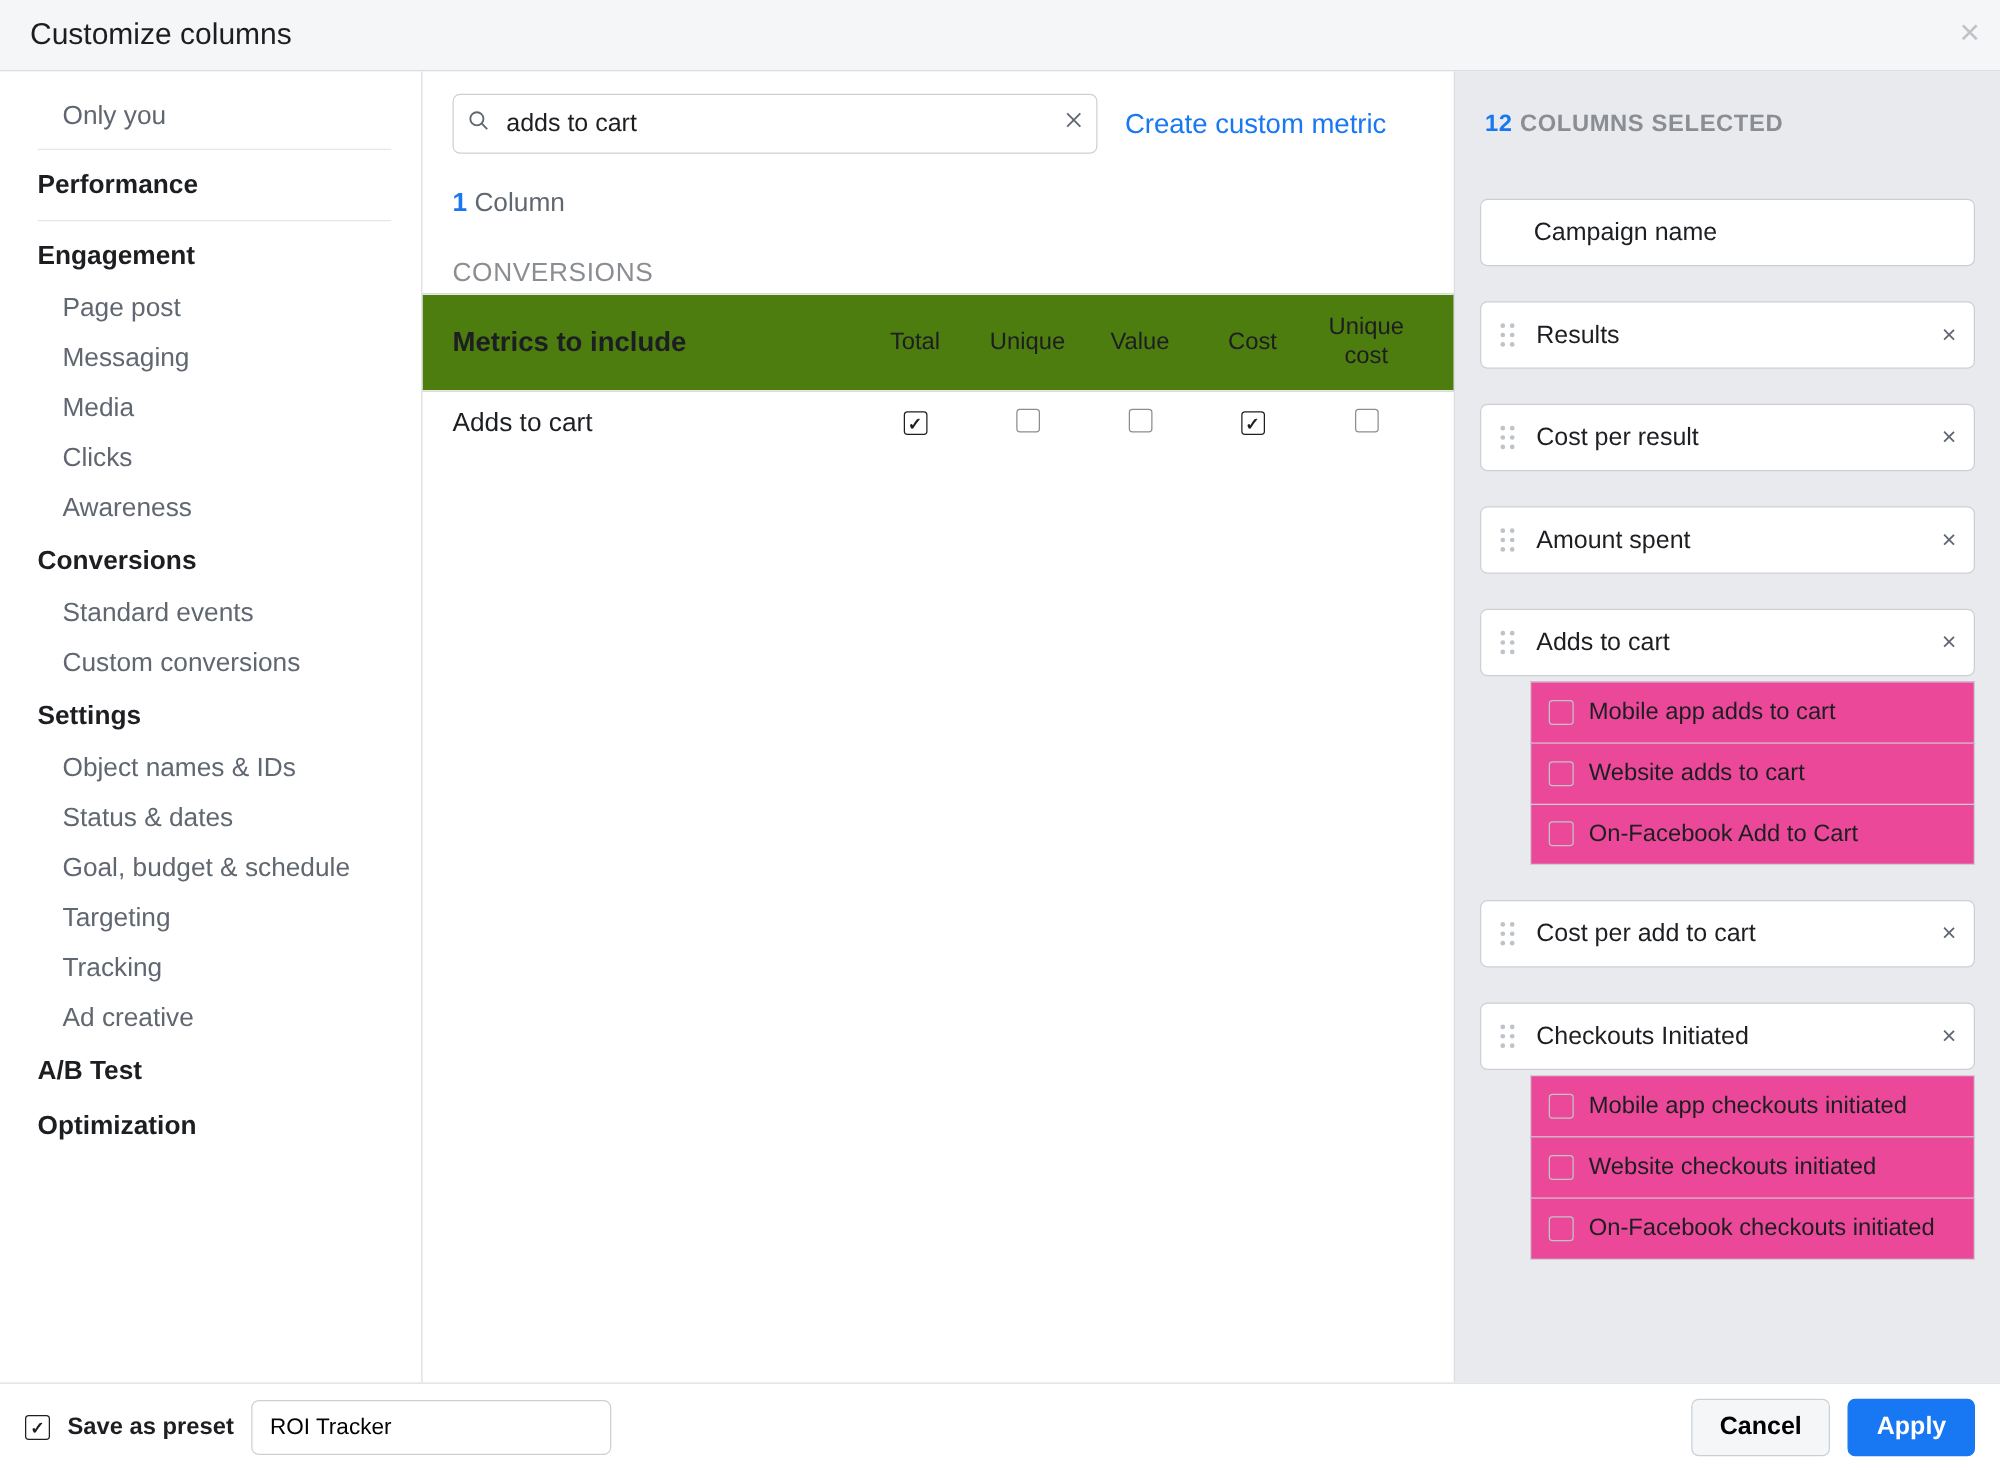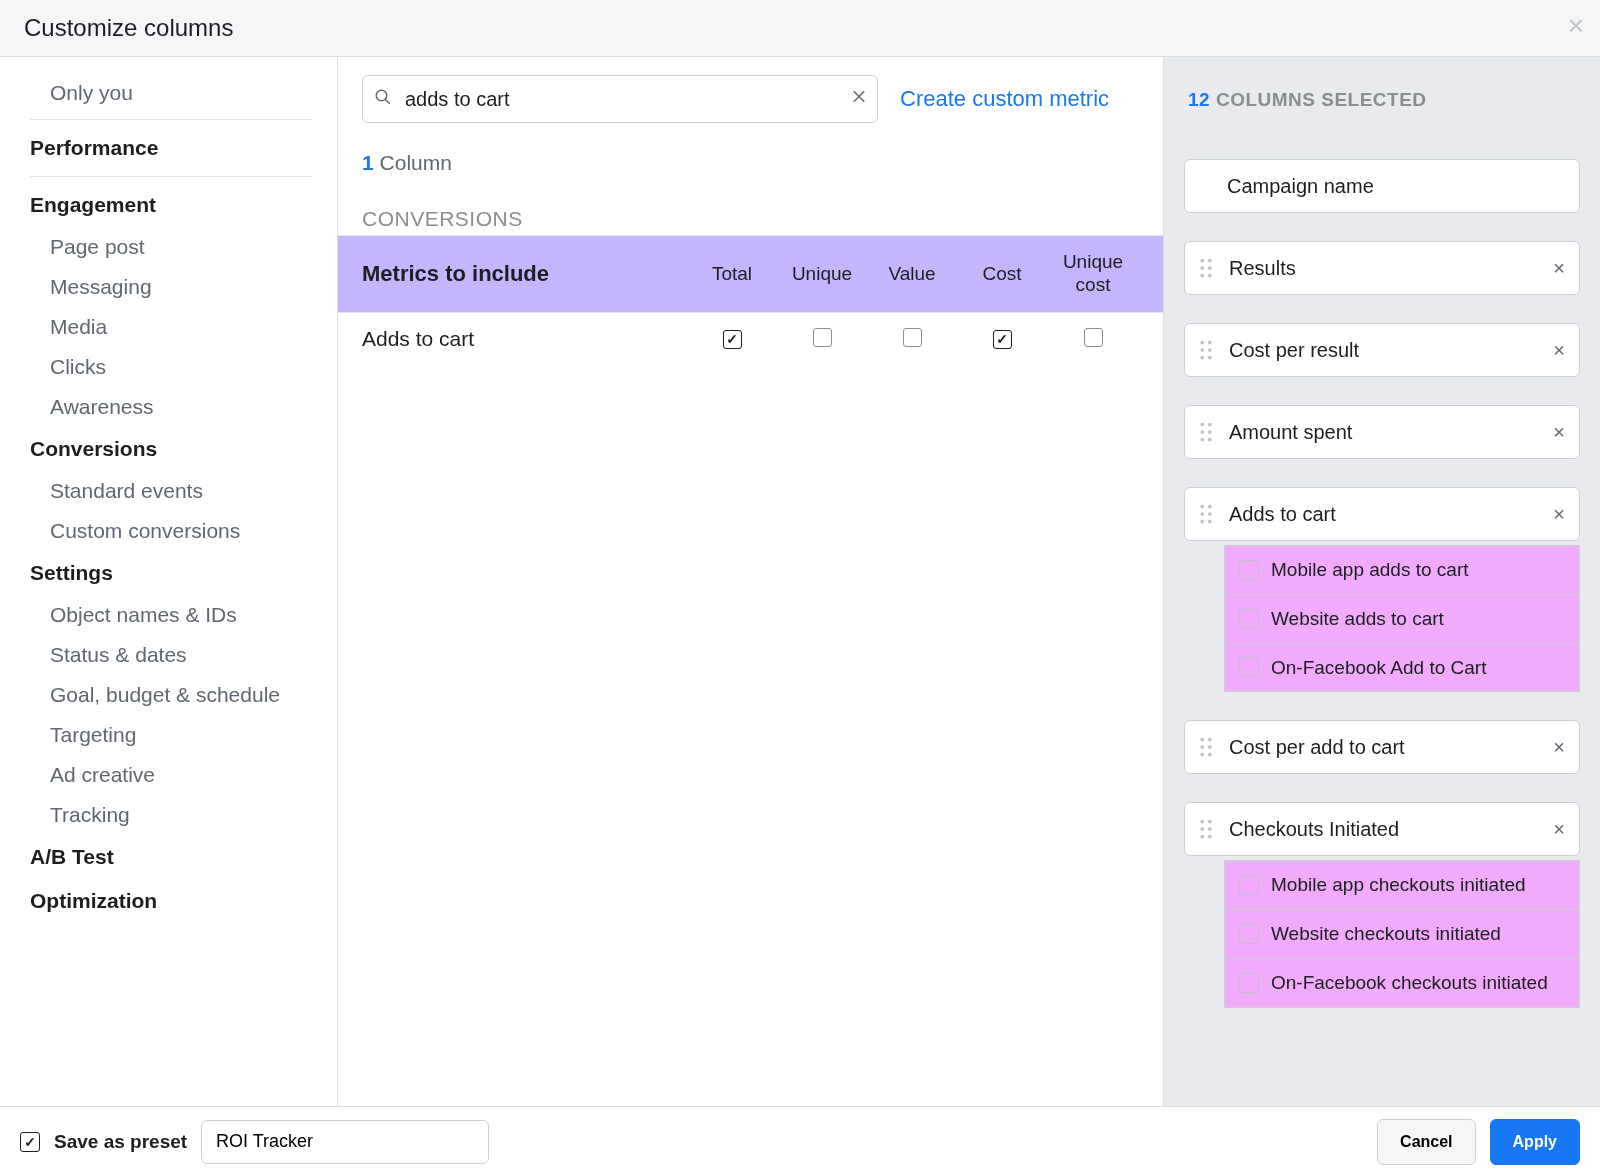--- a/index.html
+++ b/index.html
@@ -25,21 +25,21 @@
 .search-icon { position: absolute; left: 12px; top: 50%; transform: translateY(-50%); color: #606770; }
 .search-input { width: 100%; height: 48px; border: 1px solid #ccd0d5; border-radius: 6px; padding: 0 42px 0 42px; font-size: 20px; color: #1c1e21; outline: none; }
 .search-clear { position: absolute; right: 10px; top: 50%; transform: translateY(-50%); color: #606770; font-size: 20px; cursor: pointer; }
 .create-link { color: #1877f2; font-size: 22px; cursor: pointer; }
 
 .result-count { padding: 28px 24px 10px 24px; font-size: 21px; color: #606770; }
 .result-count .num { color: #1877f2; font-weight: 700; }
 .cat-label { padding: 22px 24px 4px 24px; font-size: 21px; color: #8a8d91; letter-spacing: 0.5px; }
 
 .metrics-table { width: 100%; }
-.metrics-head { display: flex; align-items: center; background: #c4b5fd; border-top: 1px solid #e4e6eb; border-bottom: 1px solid #e4e6eb; height: 78px; padding: 0 24px; }
+.metrics-head { display: flex; align-items: center; background: #4d7c0f; border-top: 1px solid #e4e6eb; border-bottom: 1px solid #e4e6eb; height: 78px; padding: 0 24px; }
 .metrics-head .mh-label { flex: 1; font-size: 22px; font-weight: 700; }
 .metrics-head .mh-col { width: 90px; text-align: center; font-size: 19px; color: #1c1e21; }
 .metrics-head .mh-col.wide { width: 92px; line-height: 1.2; }
 .metrics-row { display: flex; align-items: center; padding: 14px 24px; }
 .metrics-row .mr-label { flex: 1; font-size: 21px; }
 .metrics-row .mr-col { width: 90px; text-align: center; }
 .metrics-row .mr-col.wide { width: 92px; }
 .cb { width: 19px; height: 19px; border: 1px solid #8a8d91; border-radius: 3px; display: inline-flex; align-items: center; justify-content: center; background: #fff; cursor: pointer; }
 .cb.on { background: #fff; border-color: #1c1e21; }
 .cb.on::after { content: "✓"; font-size: 14px; color: #1c1e21; font-weight: 700; }
@@ -50,33 +50,33 @@
 .sel-header { padding: 32px 24px 20px 24px; font-size: 19px; font-weight: 700; color: #8a8d91; letter-spacing: 0.5px; }
 .sel-header .cnt { color: #1877f2; }
 .sel-list { padding: 0 20px 0 20px; }
 .sel-item { background: #fff; border: 1px solid #ccd0d5; border-radius: 6px; margin-bottom: 8px; padding: 14px 14px; display: flex; align-items: center; position: relative; margin-top: 28px; }
 .sel-item.pinned { padding-left: 42px; }
 .sel-item-label { font-size: 20px; flex: 1; line-height: 1.2; }
 .drag { width: 16px; margin-right: 14px; color: #bec3c9; }
 .drag svg { display: block; }
 .sel-x { color: #606770; font-size: 20px; cursor: pointer; padding-left: 8px; }
 .sel-sub-list { margin: -4px 0 8px 40px; }
-.sel-sub { background: #f0abfc; border: 1px solid #ccd0d5; border-top: none; padding: 12px 14px; display: flex; align-items: center; }
+.sel-sub { background: #ec4899; border: 1px solid #ccd0d5; border-top: none; padding: 12px 14px; display: flex; align-items: center; }
 .sel-sub:first-child { border-top: 1px solid #ccd0d5; }
 .sel-sub-cb { width: 20px; height: 20px; border: 1px solid #bec3c9; border-radius: 3px; margin-right: 12px; cursor: pointer; flex-shrink: 0; }
 .sel-sub-label { font-size: 19px; line-height: 1.25; }
 
 .footer { position: absolute; bottom: 0; left: 0; right: 0; height: 70px; border-top: 1px solid #dadde1; background: #fff; display: flex; align-items: center; padding: 0 20px; }
 .footer-left { display: flex; align-items: center; gap: 14px; }
 .footer-cb { width: 20px; height: 20px; border: 1px solid #1c1e21; border-radius: 3px; display: inline-flex; align-items: center; justify-content: center; cursor: pointer; }
 .footer-cb::after { content: "✓"; font-size: 14px; font-weight: 700; }
 .footer-label { font-size: 19px; font-weight: 700; }
 .footer-input { height: 44px; width: 288px; border: 1px solid #ccd0d5; border-radius: 6px; padding: 0 14px; font-size: 18px; }
 .footer-right { margin-left: auto; display: flex; gap: 14px; }
-.btn { height: 46px; padding: 0 22px; border-radius: 6px; font-size: 16px; font-weight: 700; cursor: pointer; border: 1px solid #ccd0d5; background: #f5f6f7; display: inline-flex; align-items: center; }
+.btn { height: 46px; padding: 0 22px; border-radius: 6px; font-size: 20px; font-weight: 700; cursor: pointer; border: 1px solid #ccd0d5; background: #f5f6f7; display: inline-flex; align-items: center; }
 .btn.primary { background: #1877f2; color: #fff; border-color: #1877f2; }
 </style>
 </head>
 <body>
 
 <div class="header">
   <div class="header-title">Customize columns</div>
   <div class="header-close">×</div>
 </div>
 
@@ -95,22 +95,22 @@
         <div class="sb-item">Clicks</div>
         <div class="sb-item">Awareness</div>
         <div class="sb-group-title">Conversions</div>
         <div class="sb-item">Standard events</div>
         <div class="sb-item">Custom conversions</div>
         <div class="sb-group-title">Settings</div>
         <div class="sb-item">Object names &amp; IDs</div>
         <div class="sb-item">Status &amp; dates</div>
         <div class="sb-item">Goal, budget &amp; schedule</div>
         <div class="sb-item">Targeting</div>
+        <div class="sb-item">Tracking</div>
         <div class="sb-item">Ad creative</div>
-        <div class="sb-item">Tracking</div>
         <div class="sb-group-title">A/B Test</div>
         <div class="sb-group-title">Optimization</div>
       </div>
   </div>
 
   <div class="main">
     <div class="main-top">
       <div class="search-wrap">
         <span class="search-icon">
           <svg width="18" height="18" viewBox="0 0 24 24" fill="none" stroke="#606770" stroke-width="2">

